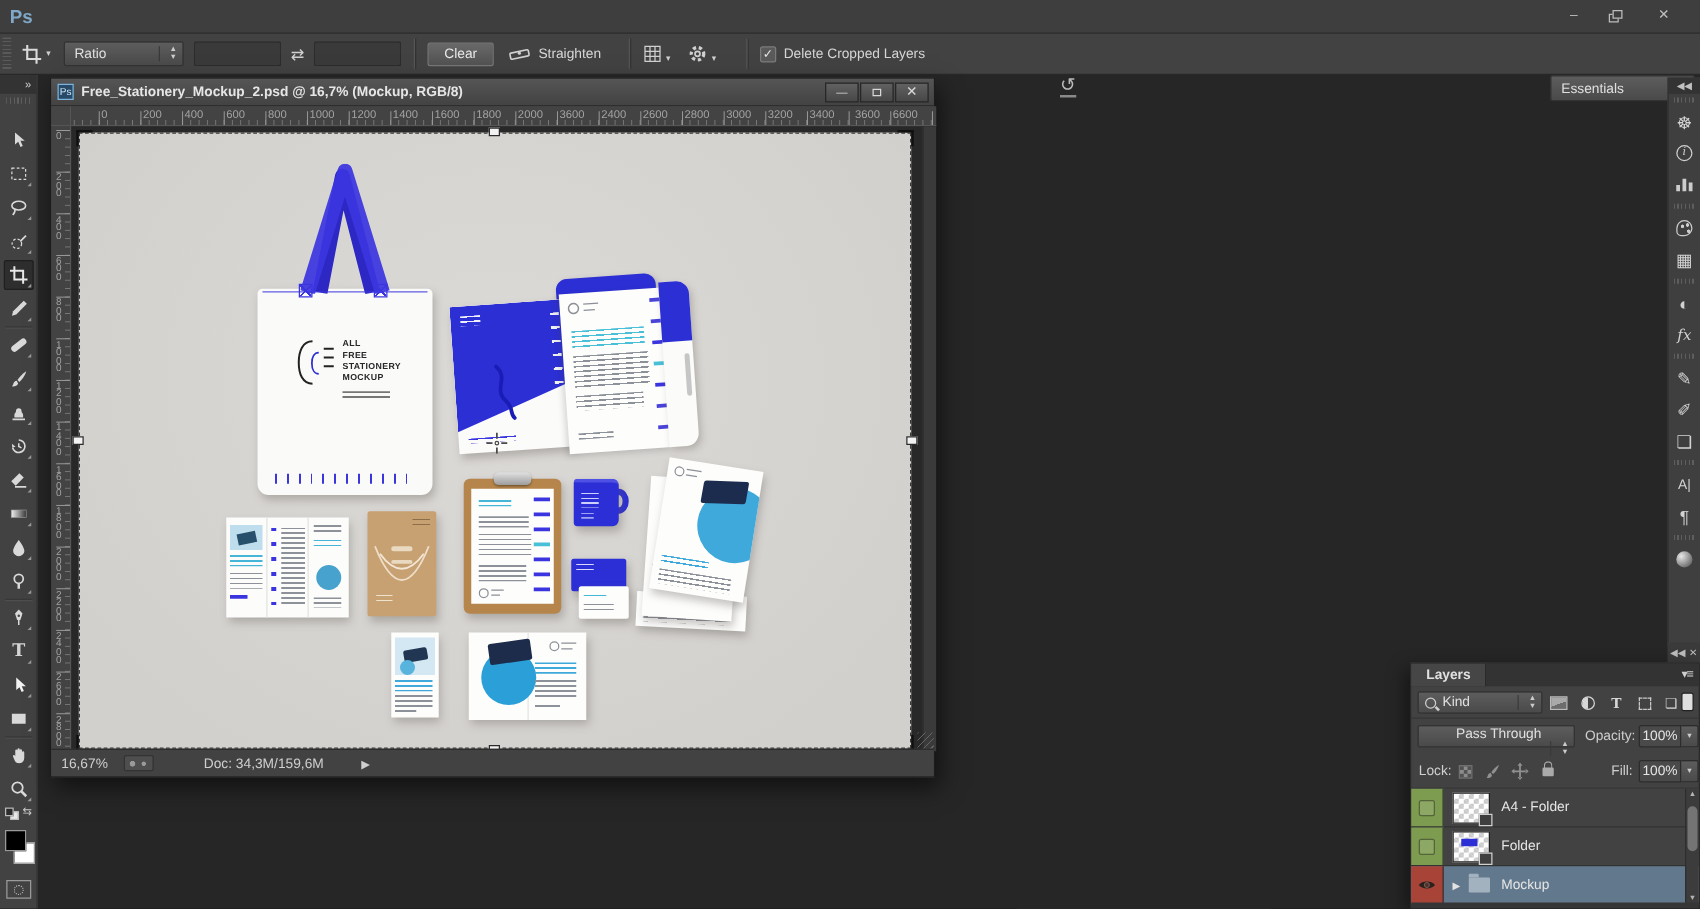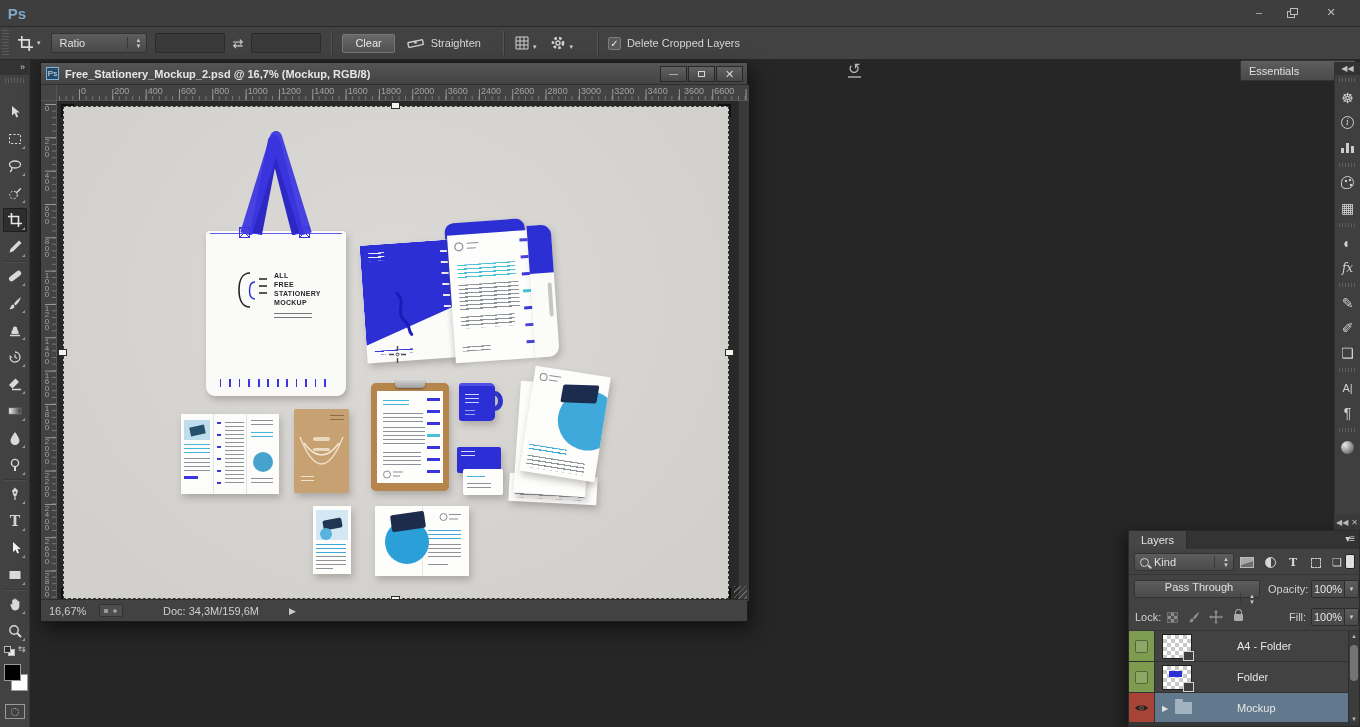--- a/index.html
+++ b/index.html
@@ -179,21 +179,21 @@
      background-image:radial-gradient(circle at 4px 4px,#ccc 1.2px,transparent 1.6px),radial-gradient(circle at 8px 3px,#ccc 1.2px,transparent 1.6px),radial-gradient(circle at 9px 8px,#ccc 1.2px,transparent 1.6px);}
   .ic-3d{width:13px;height:13px;border-radius:50%;background:radial-gradient(circle at 4px 4px,#e8e8e8,#6e6e6e 75%);}
   .ic-fx{font-family:"DejaVu Serif",serif;font-style:italic;font-size:12px;}
   .ic-char{font-size:11px;}
 
   
   .lp-dockhead{position:absolute;left:1334px;top:514px;width:26px;height:16px;background:#3a3a3a;color:#bdbdbd;
       font-size:8px;display:flex;align-items:center;justify-content:space-between;padding:0 2px;}
   .layers{position:absolute;left:1128px;top:530px;width:232px;height:197px;background:#424242;border:1px solid #2a2a2a;box-shadow:-4px 4px 14px rgba(0,0,0,.45);}
   .lp-tabs{position:absolute;left:0;top:0;width:100%;height:18px;background:#333;display:flex;}
-  .lp-tab{height:18px;padding:0 12px;background:#464646;color:#e2e2e2;line-height:18px;border-right:1px solid #2a2a2a;}
+  .lp-tab{height:18px;padding:0 12px;background:#464646;color:#e2e2e2;line-height:18px;border-right:1px solid #2a2a2a;font-weight:bold;}
   .lp-menu{margin-left:auto;color:#cfcfcf;font-size:10px;padding:2px 5px 0 0;letter-spacing:-1px;}
   .lp-filter{position:absolute;left:0;top:18px;width:100%;height:26px;border-bottom:1px solid #363636;}
   .kind-dd{position:absolute;left:5px;top:4px;width:100px;height:18px;}
   .f-ic{position:absolute;top:5px;width:20px;height:17px;display:flex;align-items:center;justify-content:center;color:#d6d6d6;}
   .f-img{width:14px;height:11px;border:1px solid #bbb;background:linear-gradient(160deg,#a9a9a9 55%,#6d6d6d 55%);}
   .f-shape{width:10px;height:10px;border:1px dashed #c9c9c9;}
   .f-half{width:11px;height:11px;border-radius:50%;background:linear-gradient(90deg,#d6d6d6 50%,transparent 50%);border:1px solid #d6d6d6;}
   .f-toggle{position:absolute;right:4px;top:5px;width:10px;height:15px;background:#dfdfdf;border-radius:2px;border:1px solid #222;}
   .lp-blend{position:absolute;left:0;top:44px;width:100%;height:28px;}
   .blend-dd{position:absolute;left:5px;top:5px;width:126px;height:18px;flex-direction:column;}
@@ -213,21 +213,21 @@
   .vis.red{background:#a84338;}
   .vis-well{width:13px;height:13px;border:1px solid rgba(0,0,0,.4);background:rgba(255,255,255,.12);border-radius:2px;}
   .thumb{position:absolute;left:33px;top:3px;width:30px;height:25px;border:1px solid #1f1f1f;
      background-image:linear-gradient(45deg,#c9c9c9 25%,transparent 25%,transparent 75%,#c9c9c9 75%),linear-gradient(45deg,#c9c9c9 25%,#fff 25%,#fff 75%,#c9c9c9 75%);
      background-size:8px 8px;background-position:0 0,4px 4px;background-color:#fff;}
   .badge{position:absolute;right:-3px;bottom:-3px;width:11px;height:10px;background:#3f3f3f;border:1px solid #d0d0d0;}
   .bluebit{position:absolute;left:6px;top:5px;width:13px;height:6px;background:#2c2fd6;}
   .tri{position:absolute;left:33px;font-size:8px;color:#e2e2e2;}
   .fico{position:absolute;left:46px;width:17px;height:12px;background:#a3b2bf;border-radius:1px;}
   .fico:before{content:"";position:absolute;top:-3px;left:0;width:8px;height:3px;background:#a3b2bf;border-radius:1px 1px 0 0;}
-  .lname{position:absolute;left:72px;color:#e6e6e6;margin-left:36px;}
+  .lname{position:absolute;left:72px;color:#e6e6e6;}
   .lp-scroll{position:absolute;right:0px;top:100px;width:11px;height:93px;background:#3c3c3c;border-left:1px solid #2e2e2e;}
   .lp-scroll .up,.lp-scroll .dn{position:absolute;left:0;width:100%;text-align:center;font-size:6px;color:#b5b5b5;}
   .lp-scroll .up{top:2px;} .lp-scroll .dn{bottom:2px;}
   .lp-thumbbar{position:absolute;left:1px;top:14px;width:8px;height:36px;background:#747474;border-radius:4px;}
   .lp-bottom{position:absolute;left:0;bottom:0;width:100%;height:4px;background:#363636;}
 
   .searchglass{width:9px;height:9px;border:1.5px solid #cfcfcf;border-radius:50%;position:relative;margin-right:5px;flex:none;}
   .searchglass:after{content:"";position:absolute;left:7px;top:7px;width:4px;height:1.5px;background:#cfcfcf;transform:rotate(45deg);}
 </style>
 </head>

